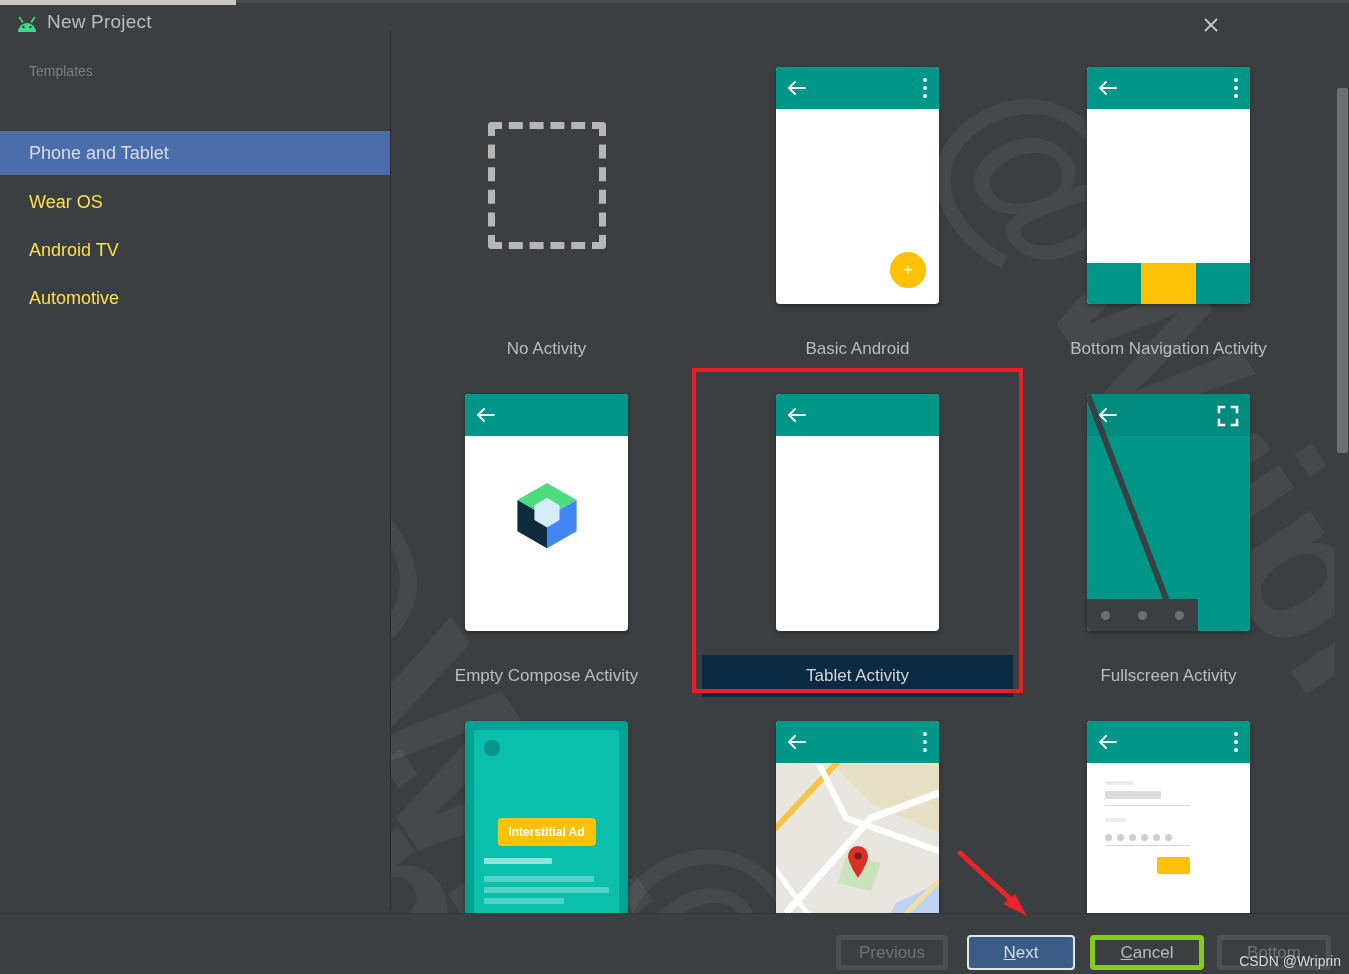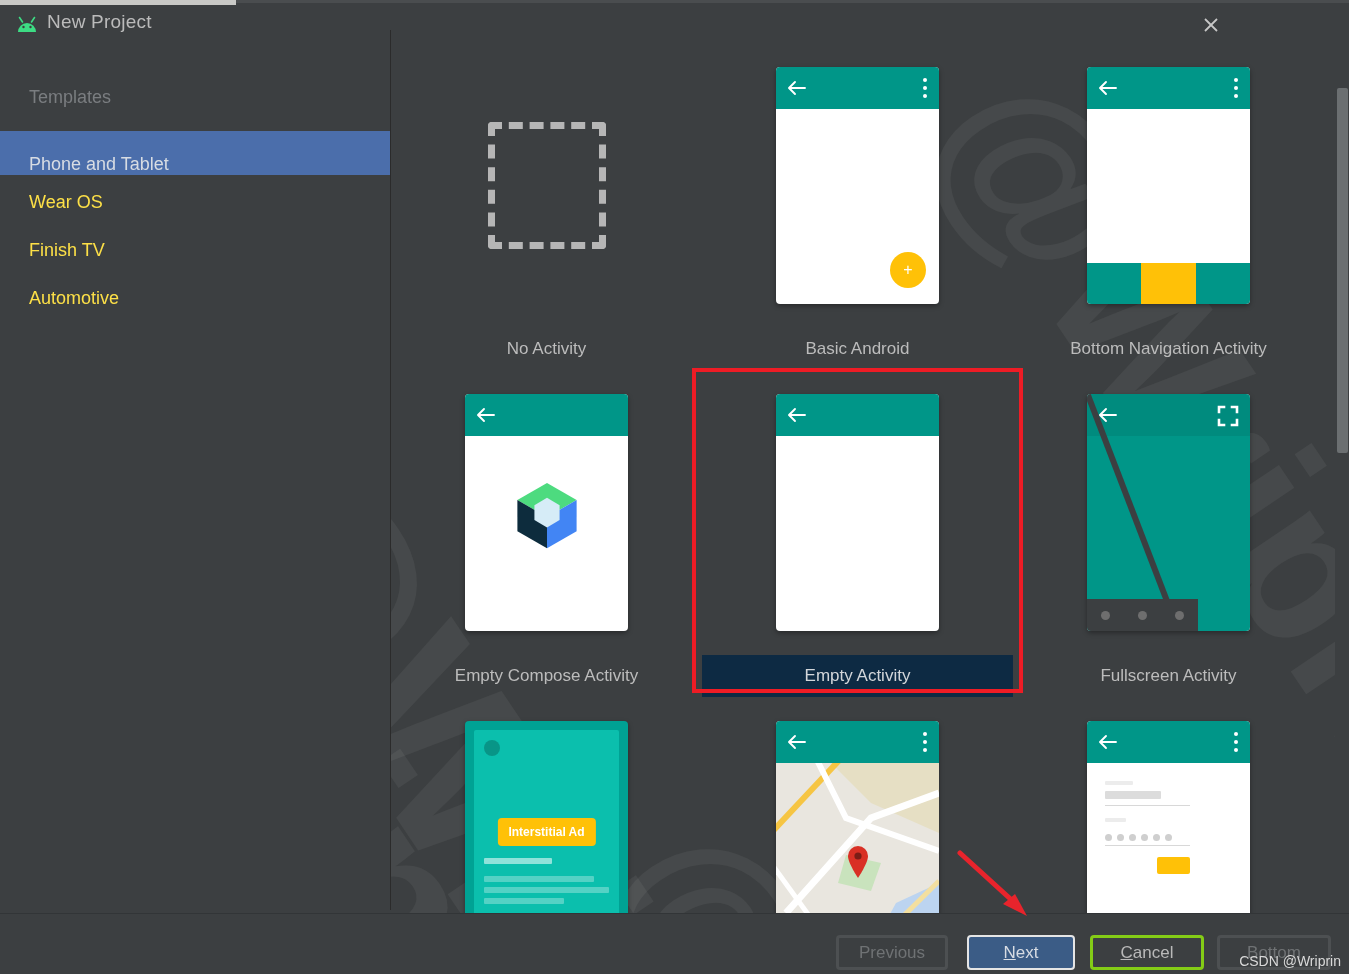--- a/index.html
+++ b/index.html
@@ -57,30 +57,30 @@
   
   .sidebar {
     position: absolute; left: 0; top: 43px; width: 390px; height: 870px;
     background: #3c3f41;
   }
   .sidebar-divider {
     position: absolute; left: 390px; top: 30px; width: 1px; height: 880px;
     background: #2b2b2b;
   }
   .section-label {
-    position: absolute; left: 29px; top: 44px;
-    font-size: 18px; color: #7a7d80;
+    position: absolute; left: 29px; top: 20px;
+    font-size: 14px; color: #7a7d80;
   }
   .nav-item {
     position: absolute; left: 0; width: 390px; height: 44px;
     font-size: 18px; color: #fde047;
     display: flex; align-items: center; padding-left: 29px;
     cursor: pointer;
   }
-  .nav-item.sel { background: #4b6eab; color: #d7dce3; align-items: flex-end; }
+  .nav-item.sel { background: #4b6eab; color: #d7dce3; }
 
   
   .content {
     position: absolute; left: 391px; top: 43px; width: 935px; height: 870px;
     overflow: hidden;
   }
   .grid {
     position: absolute; left: 0; top: 0; width: 935px;
   }
   .cell {
@@ -177,21 +177,21 @@
   }
 
   
   .buttonbar {
     position: absolute; left: 0; bottom: 0; width: 1349px; height: 61px;
     background: #3c3f41;
   }
   .bb-sep { position:absolute; left:0; top:0; width:100%; height:1px; background:#323537; }
   .btn {
     position: absolute; top: 22px; height: 35px;
-    border: 3px solid #84cc16; border-radius: 4px;
+    border: 5px solid #84cc16; border-radius: 4px;
     background: #3c3f41; color: #b9b9b9;
     font-size: 17px; display: flex; align-items: center; justify-content: center;
     cursor: pointer;
   }
   .btn.disabled { color: #6f7274; border-color: #4d5052; cursor: default; }
   .btn.primary {
     background: #3b5c86; border: 2px solid #e5e5e5; color: #d7dce3;
   }
   .btn u { text-decoration: underline; }
 
@@ -241,21 +241,21 @@
 
   <div class="sidebar">
     <div class="section-label">Templates</div>
     <div class="nav-item sel" style="top:88px">
       <span>Phone and Tablet</span>
     </div>
     <div class="nav-item" style="top:137px">
       <span>Wear OS</span>
     </div>
     <div class="nav-item" style="top:185px">
-      <span>Finish TV</span>
+      <span>Android TV</span>
     </div>
     <div class="nav-item" style="top:233px">
       <span>Automotive</span>
     </div>
   </div>
   <div class="sidebar-divider"></div>
 
   <div class="content">
     <div class="grid">
 
@@ -338,21 +338,21 @@
         <div class="thumb-wrap">
           <div class="phone">
             <div class="appbar"></div>
             <span class="back-arrow">
               <svg viewBox="0 0 20 20" width="20" height="20">
                 <path d="M18 10 H3 M8 4 L2 10 L8 16" stroke="#fff" stroke-width="1.9" fill="none" stroke-linecap="round" stroke-linejoin="round"></path>
               </svg>
             </span>
           </div>
         </div>
-        <div class="cell-label">Empty Activity</div>
+        <div class="cell-label">Tablet Activity</div>
       </div>
 
       <div class="cell" style="left:622px; top:327px">
         <div class="thumb-wrap">
           <div class="phone">
             <div class="fs-body"></div>
             <div class="fs-appbar-tint"></div>
             <div class="fs-diag"></div>
             <span class="back-arrow">
               <svg viewBox="0 0 20 20" width="20" height="20">

